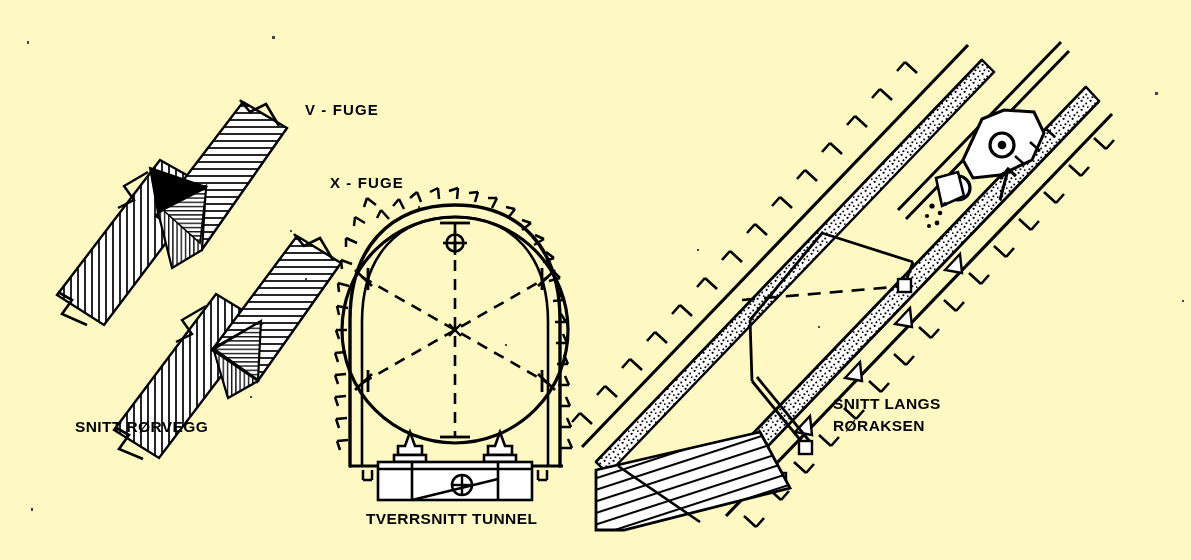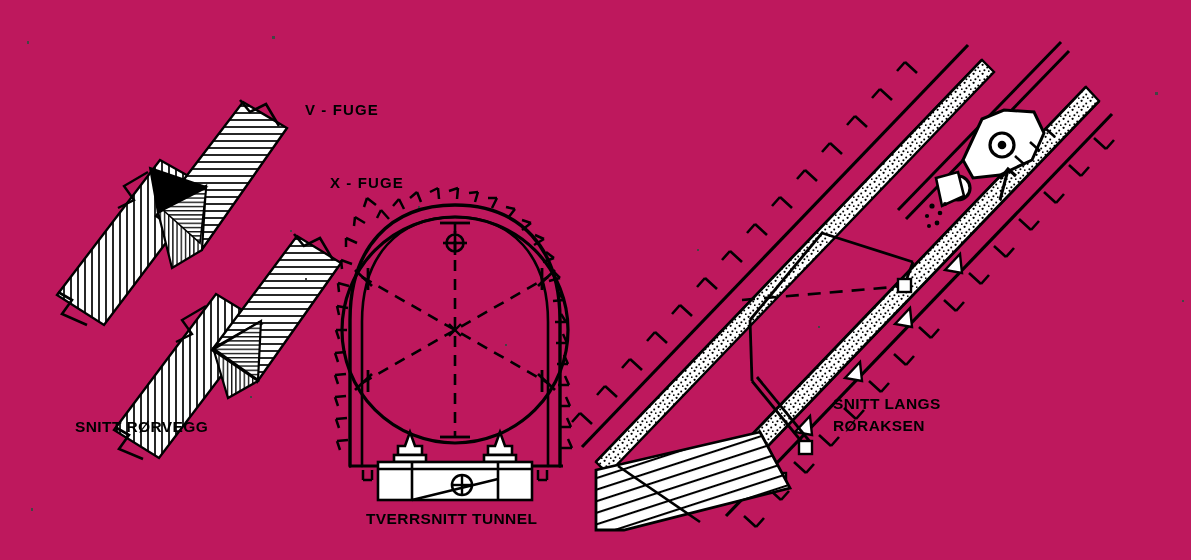--- a/index.html
+++ b/index.html
@@ -13,21 +13,21 @@
     height: 560px;
     position: relative;
     overflow: hidden;
     font-family: "Liberation Sans", sans-serif;
   }
   #sheet {
     position: absolute;
     left: 0; top: 0;
     width: 1191px;
     height: 560px;
-    background: #be185d;
+    background: #fef9c3;
   }
   svg.drawing {
     position: absolute;
     left: 0; top: 0;
     width: 1191px;
     height: 560px;
     display: block;
   }
   .cap-label {
     font-family: "Liberation Sans", sans-serif;

